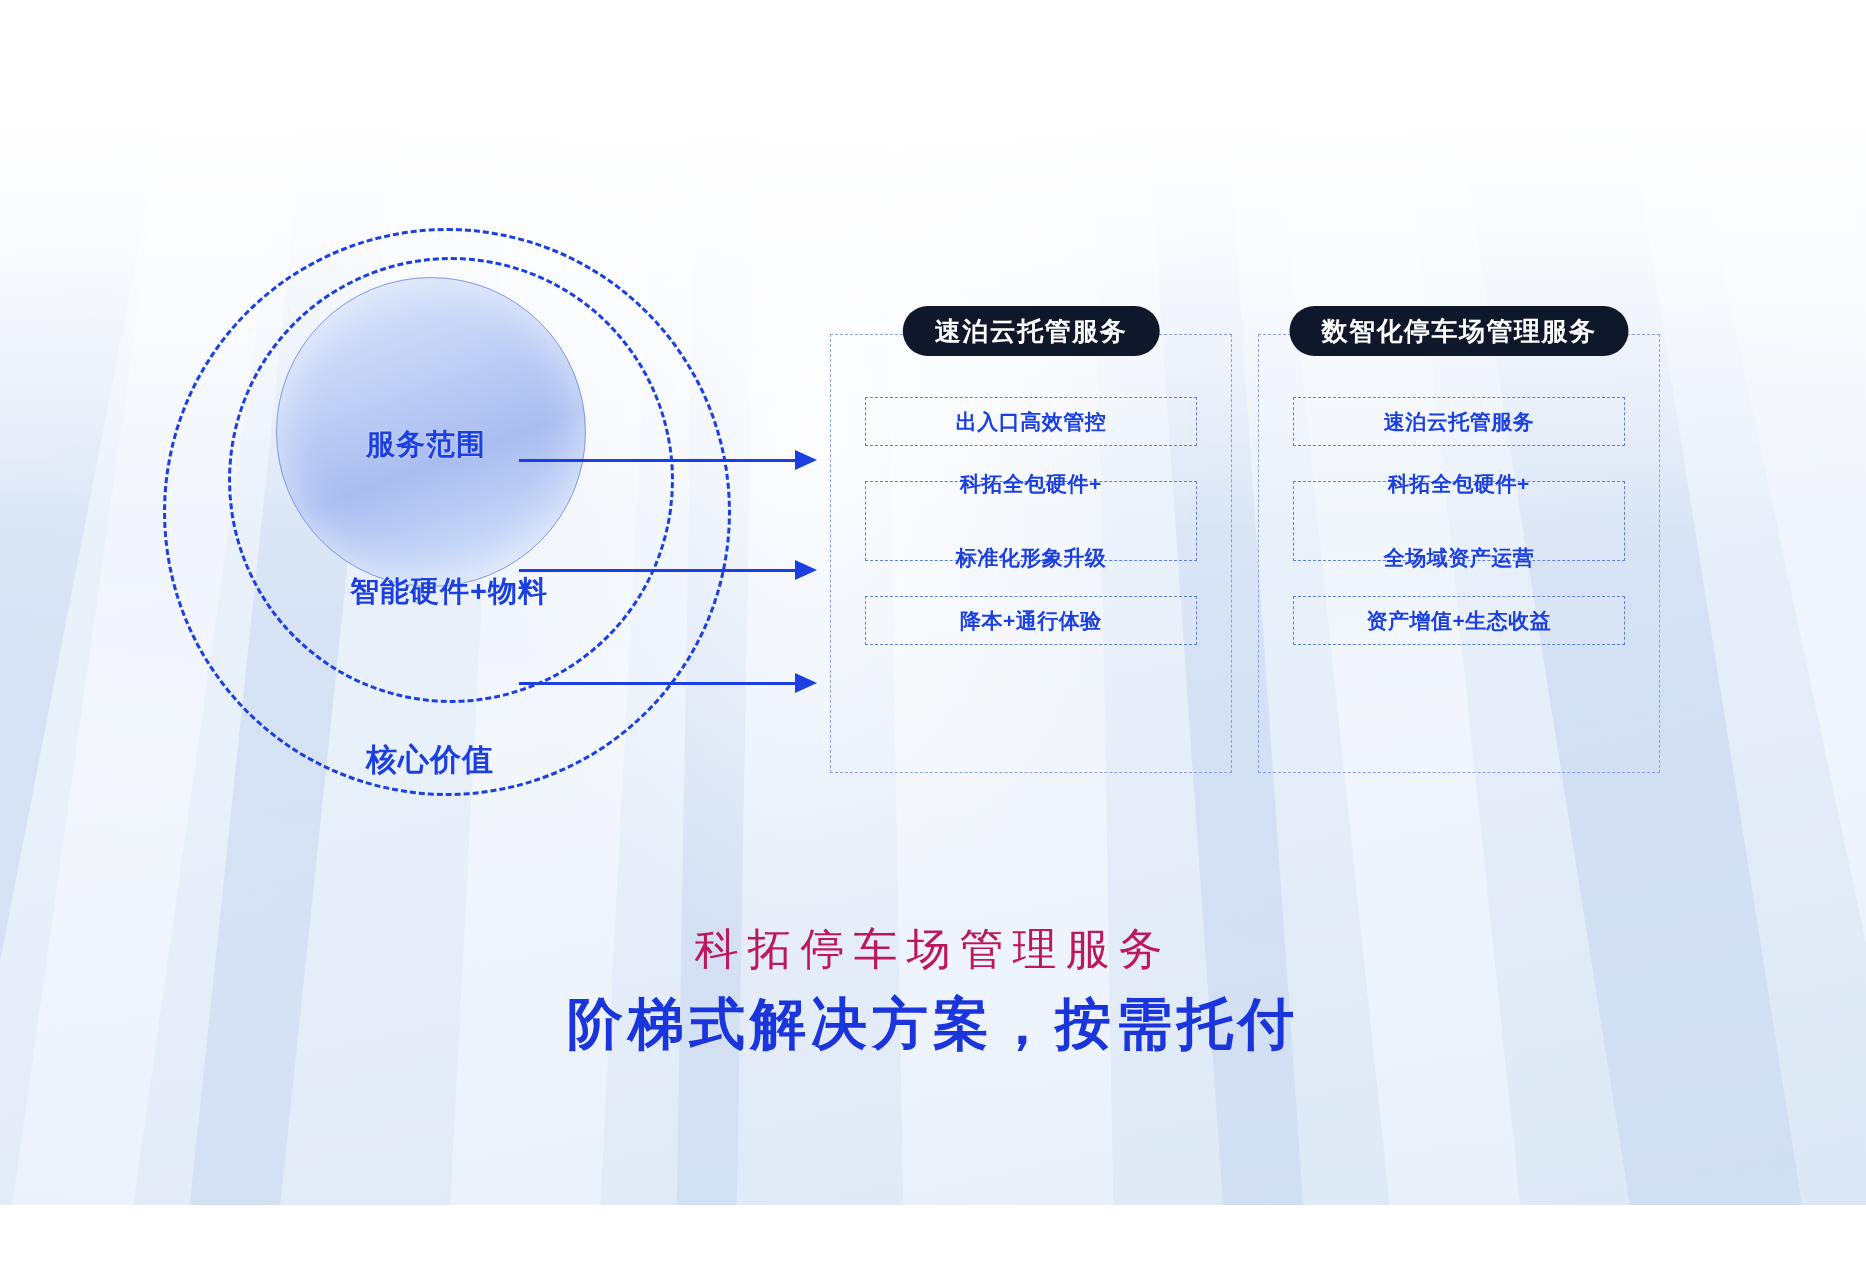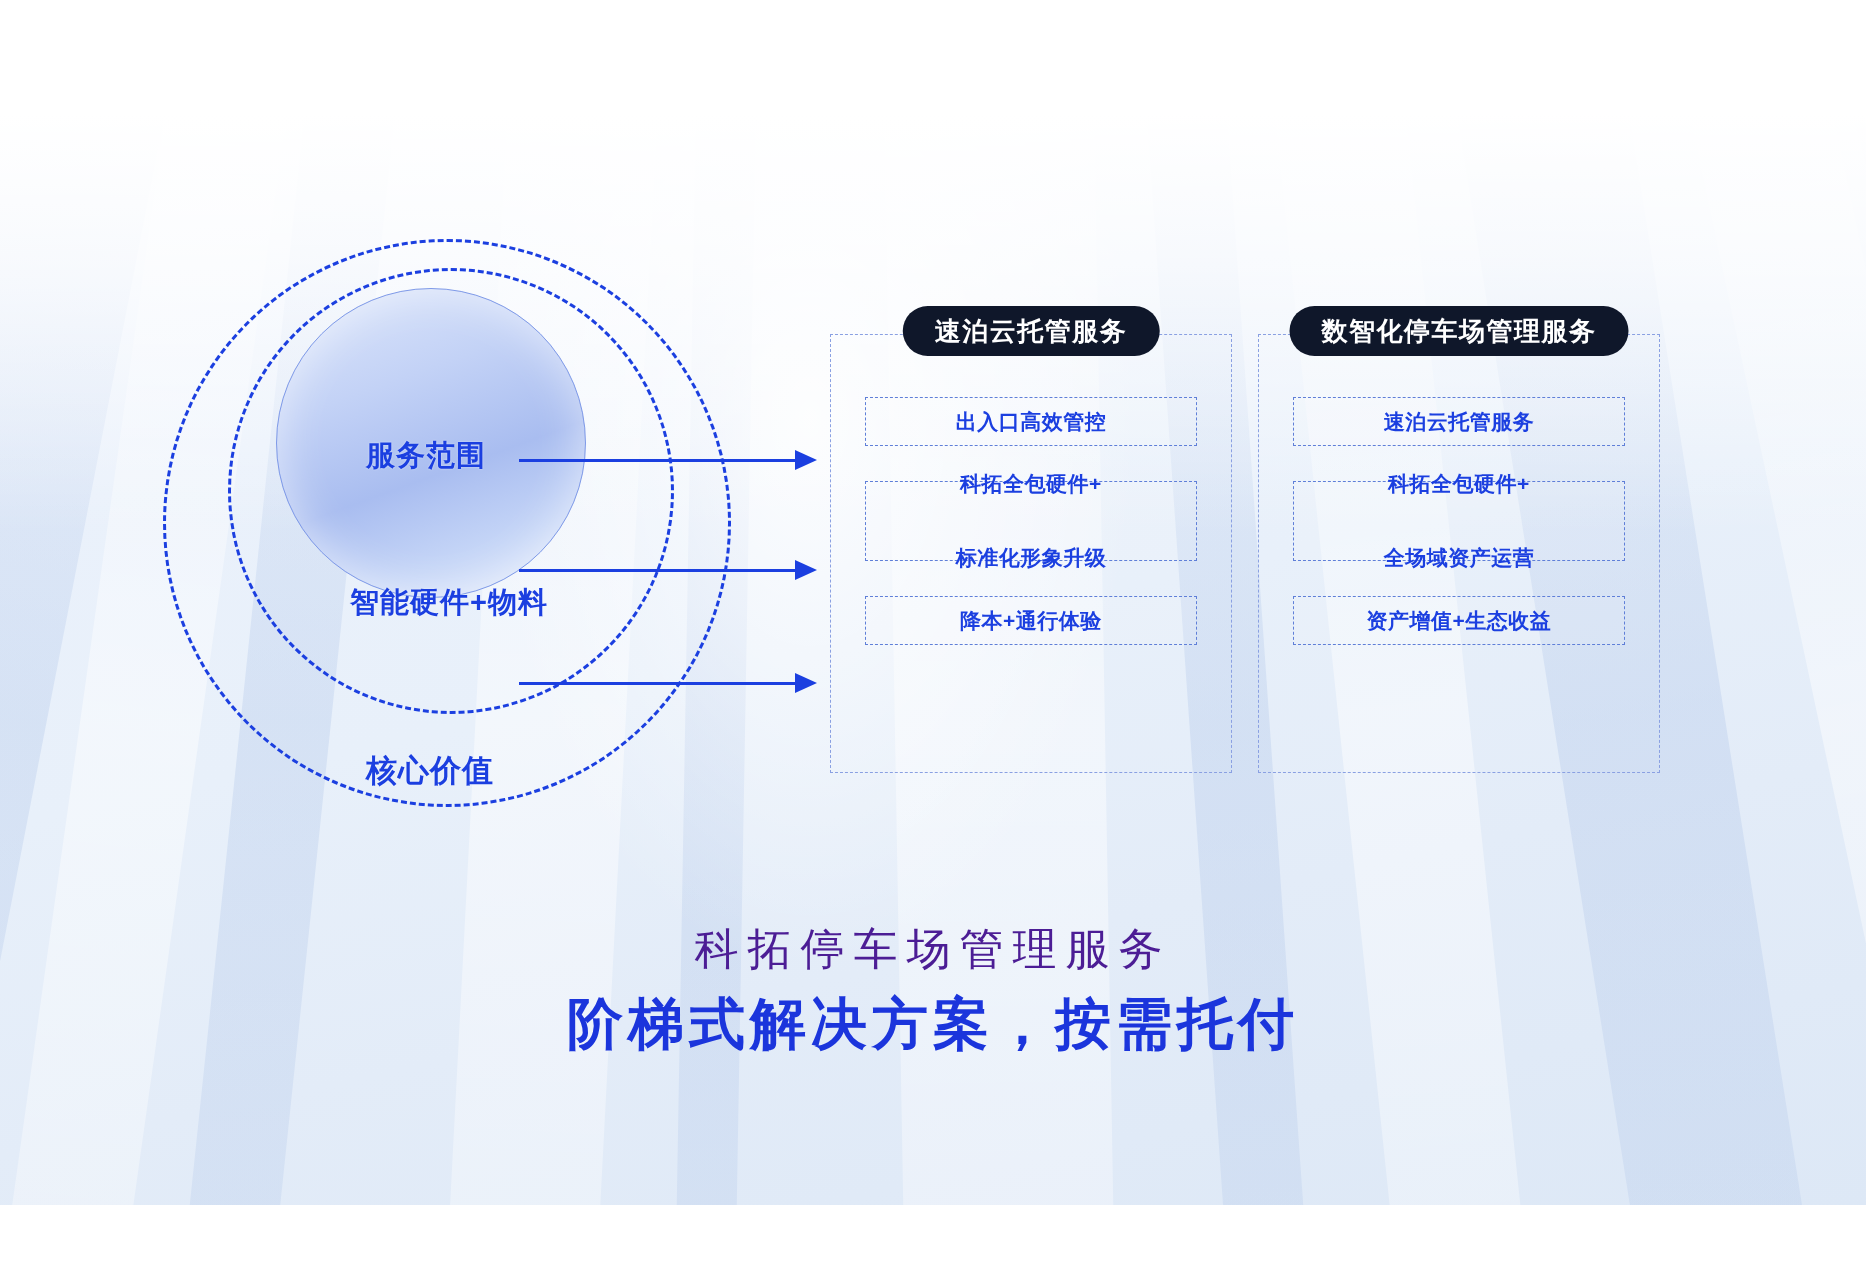--- a/index.html
+++ b/index.html
@@ -22,21 +22,21 @@
   }
   #bg .glowcenter{
     position:absolute;left:430px;top:0;width:760px;height:1092px;
     background:radial-gradient(ellipse 60% 70% at 50% 28%,rgba(255,255,255,.85),rgba(255,255,255,0) 72%);
   }
   .wband{position:absolute;left:0;width:1866px;background:#fff;z-index:40;}
   #wtop{top:0;height:113px;}
   #wbot{top:1205px;height:59px;}
 
   
-  #circles{position:absolute;left:0;top:11px;width:860px;height:953px;z-index:10;}
+  #circles{position:absolute;left:0;top:0;width:860px;height:953px;z-index:10;}
   .dcirc{position:absolute;border-radius:50%;border:3px dashed #1b3fe0;}
   #dc-outer{left:163px;top:228px;width:562px;height:562px;}
   #dc-mid{left:228px;top:257px;width:440px;height:440px;}
   #inner-circle{
     position:absolute;left:276px;top:277px;width:308px;height:308px;border-radius:50%;
     border:1.5px solid #7f9ae8;
     background:linear-gradient(160deg,#dfe8fb 0%,#c3d2f6 32%,#a9bdf0 58%,#c6d6f7 80%,#e4ecfc 100%);
     box-shadow:inset 0 0 46px rgba(255,255,255,.55);
   }
   .clabel{
@@ -81,21 +81,21 @@
     background:rgba(255,255,255,.10);
   }
   .item.one{height:47px;}
   .item.two{height:78px;line-height:1.45;gap:43px;}
   .gap{height:35px;}
   .gap2{height:35px;}
 
   
   #subtitle{
     position:absolute;left:0;top:920px;width:1866px;text-align:center;z-index:20;
-    color:#4c1d95;font-size:44px;letter-spacing:9px;
+    color:#be185d;font-size:44px;letter-spacing:9px;
   }
   #maintitle{
     position:absolute;left:0;top:987px;width:1866px;text-align:center;z-index:20;
     color:#1b35dc;font-size:56px;font-weight:bold;letter-spacing:5px;
   }
 </style>
 </head>
 <body>
 
 <div id="bg">

